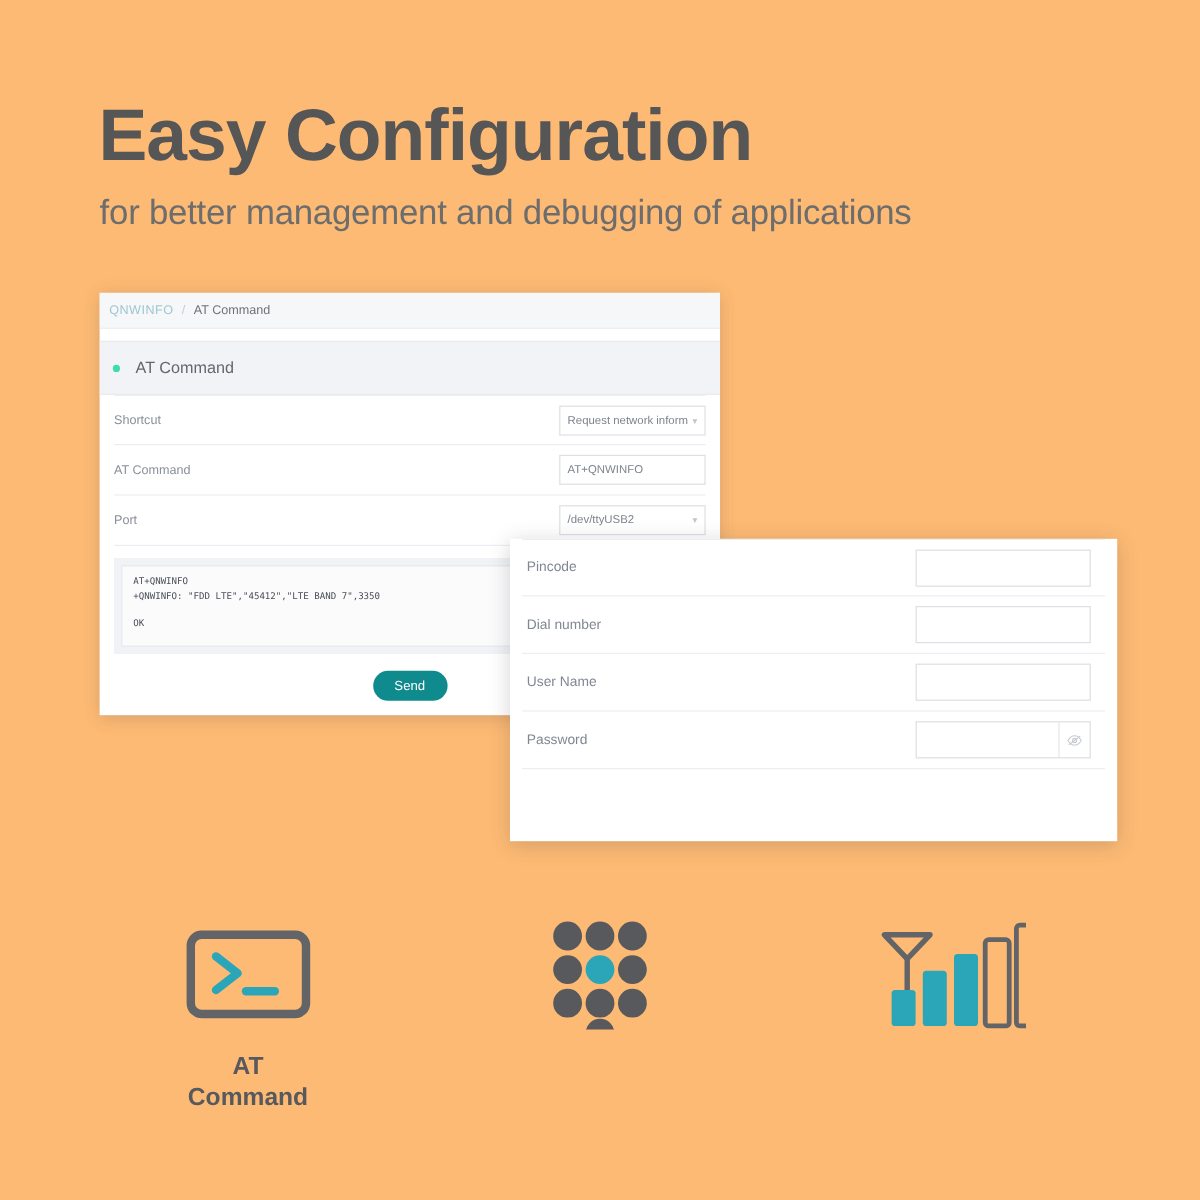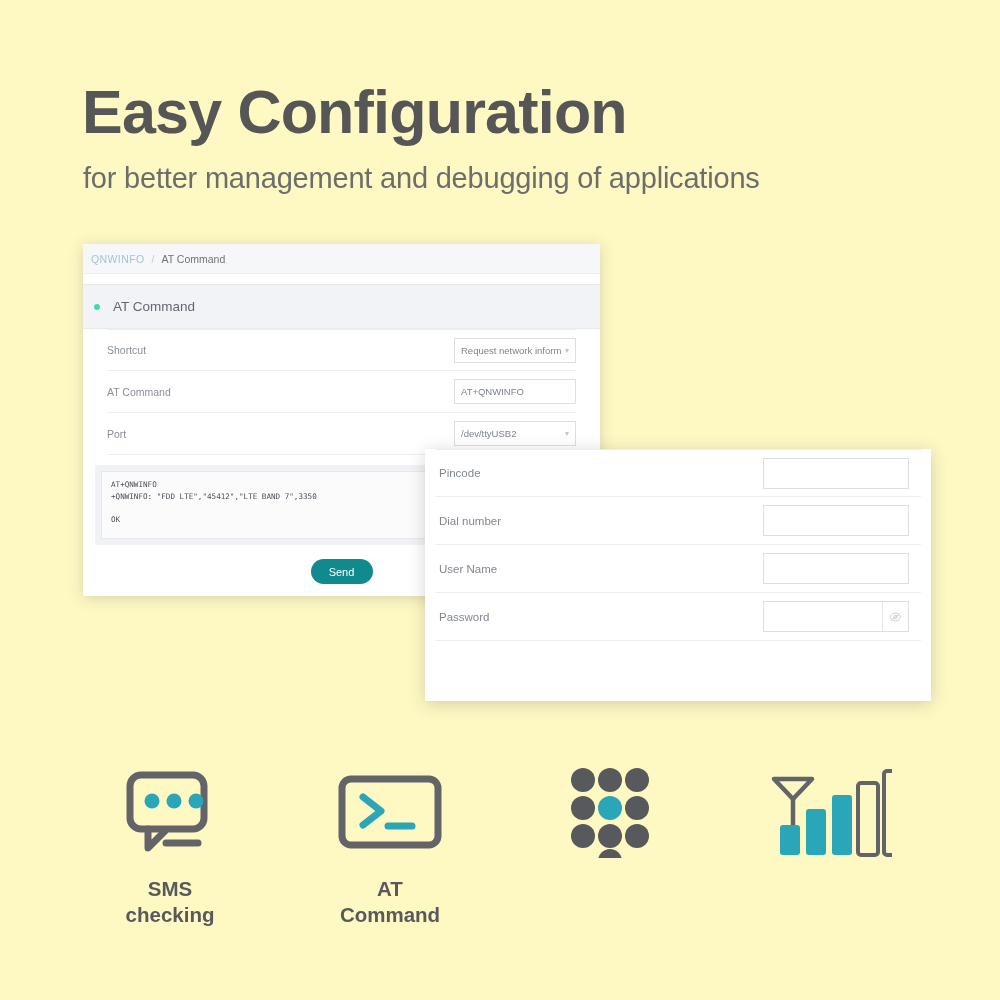--- a/index.html
+++ b/index.html
@@ -9,21 +9,21 @@
     height: 1000px;
     background: #ffffff;
     font-family: "Liberation Sans", sans-serif;
     overflow: hidden;
   }
 
   #stage {
     position: relative;
     width: 1000px;
     height: 1000px;
-    background: #fef9c3;
+    background: #fdba74;
   }
 
   
   .hero-title {
     position: absolute;
     left: 82px;
     top: 80px;
     font-size: 61px;
     font-weight: bold;
     letter-spacing: -0.8px;
@@ -78,21 +78,21 @@
     padding-left: 11px;
     margin-top: 10px;
   }
   .dot-green {
     width: 6px; height: 6px; border-radius: 50%;
     background: #3ddcae;
     margin-right: 13px;
   }
   .card-head-title { font-size: 13.5px; color: #636771; }
 
-  .form-rows { padding: 0 24px; }
+  .form-rows { padding: 0 12px; }
   .frow {
     height: 42px;
     display: flex;
     align-items: center;
     border-bottom: 1px solid #eceef1;
   }
   .frow:first-child { border-top: 1px solid #eceef1; }
   .frow-label {
     font-size: 10.5px;
     color: #8a8f99;
@@ -341,34 +341,20 @@
           </svg>
         </div>
       </div>
     </div>
 
 
   </div>
 
   <div class="features">
 
-    <div class="feature">
-      <div class="feat-icon">
-        <svg width="92" height="82" viewBox="0 0 92 82">
-          <rect x="6" y="4" width="74" height="54" rx="11" ry="11" fill="none" stroke="#636468" stroke-width="7"></rect>
-          <path d="M24 58 L24 77 L41 60" fill="none" stroke="#636468" stroke-width="7" stroke-linejoin="round" stroke-linecap="round"></path>
-          <line x1="42" y1="72" x2="74" y2="72" stroke="#636468" stroke-width="7" stroke-linecap="round"></line>
-          <circle cx="28" cy="30" r="7.5" fill="#2ba6b8"></circle>
-          <circle cx="50" cy="30" r="7.5" fill="#2ba6b8"></circle>
-          <circle cx="72" cy="30" r="7.5" fill="#2ba6b8"></circle>
-        </svg>
-      </div>
-      <div class="feat-label">SMS
-checking</div>
-    </div>
 
     <div class="feature">
       <div class="feat-icon">
         <svg width="106" height="82" viewBox="0 0 106 82">
           <rect x="5" y="8" width="96" height="66" rx="9" ry="9" fill="none" stroke="#636468" stroke-width="7"></rect>
           <path d="M26 26 L44 40 L26 54" fill="none" stroke="#2ba6b8" stroke-width="7" stroke-linecap="round" stroke-linejoin="round"></path>
           <line x1="51" y1="55" x2="75" y2="55" stroke="#2ba6b8" stroke-width="7" stroke-linecap="round"></line>
         </svg>
       </div>
       <div class="feat-label">AT

